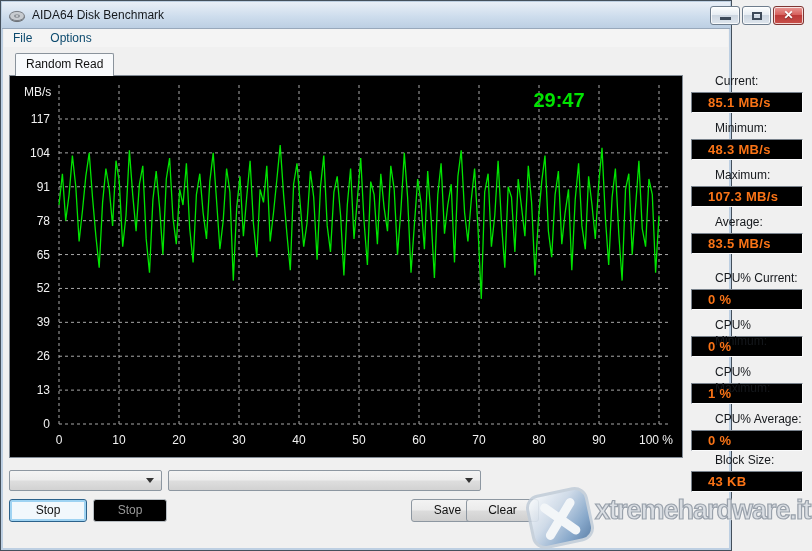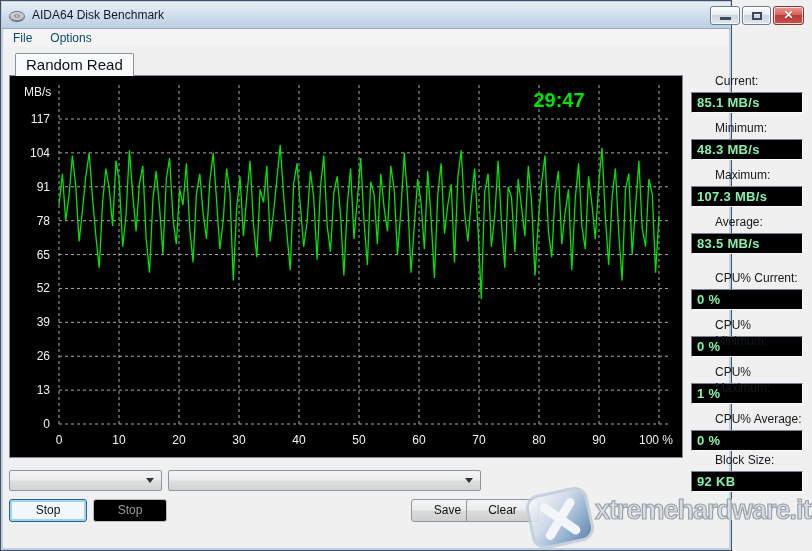--- a/index.html
+++ b/index.html
@@ -54,39 +54,39 @@
   }
   .menu-item { padding:2px 9px; cursor:default; }
 
   
   .tab {
     position:absolute; left:14px; top:52px; height:23px; z-index:2;
     padding:0 10px; line-height:21px;
     background:#f8fafc;
     border:1px solid #8a939c; border-bottom:none;
     border-radius:2px 2px 0 0;
-    font-size:15px; color:#111;
+    font-size:12px; color:#111;
   }
 
   
   .chart-box {
     position:absolute; left:8px; top:74px; width:674px; height:383px;
     background:#000; border:1px solid #828b95;
   }
   .chart-box svg { display:block; }
 
   
   .stats { position:absolute; left:690px; top:72px; width:112px; }
   .stat-group { margin-bottom:7px; }
   .stat-label { font-size:12px; color:#15181c; height:16px; line-height:16px; margin-bottom:3px;margin-left:24px; }
   .stat-value {
     height:21px; background:#000;
     border:1px solid; border-color:#79828c #fafbfc #fafbfc #79828c;
-    color:#86efac; font-size:13px; font-weight:bold;
-    line-height:19px; padding-left:5px;
+    color:#f97316; font-size:13px; font-weight:bold;
+    line-height:19px; padding-left:16px;
     letter-spacing:.3px;
   }
   .spacer9 { height:9px; }
   .mb1 { margin-bottom:1px; }
 
   
   .combo {
     position:absolute; top:469px; height:21px;
     background:linear-gradient(#f4f4f4, #ececec 48%, #dedede 52%, #d2d2d2);
     border:1px solid #8d97a1; border-radius:2px;
@@ -245,21 +245,21 @@
     <div class="stat-group">
       <div class="stat-label">CPU% Maximum:</div>
       <div class="stat-value">1 %</div>
     </div>
     <div class="stat-group mb1">
       <div class="stat-label">CPU% Average:</div>
       <div class="stat-value">0 %</div>
     </div>
     <div class="stat-group">
       <div class="stat-label">Block Size:</div>
-      <div class="stat-value">92 KB</div>
+      <div class="stat-value">43 KB</div>
     </div>
   </div>
 
   <div class="combo combo-test">
     
     <span class="combo-arrow"></span>
   </div>
   <div class="combo combo-drive">
     
     <span class="combo-arrow"></span>

